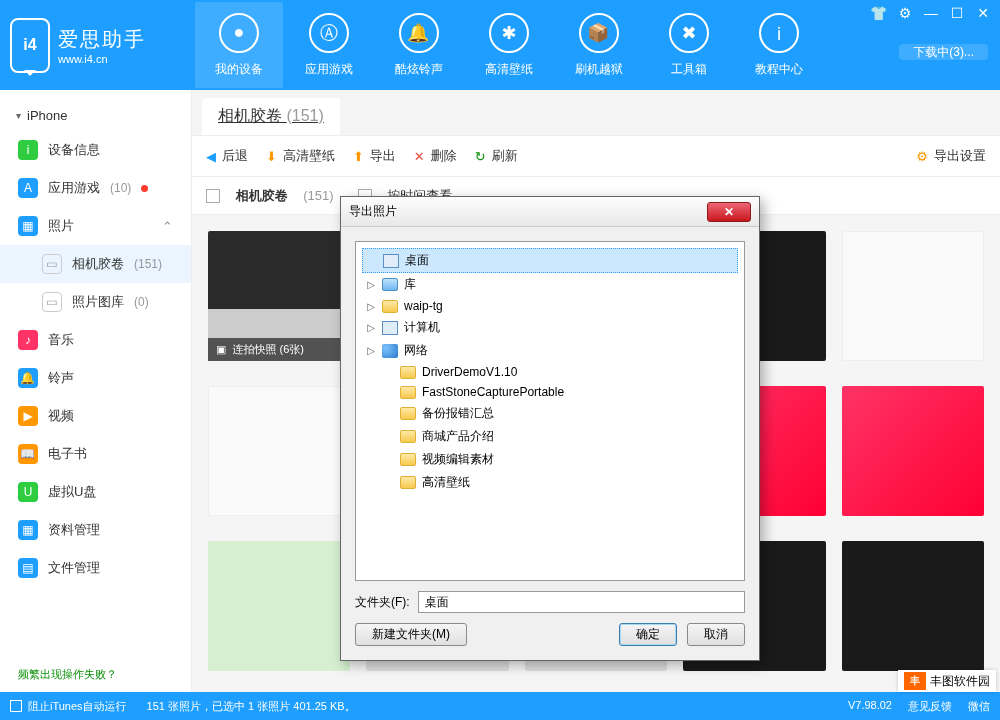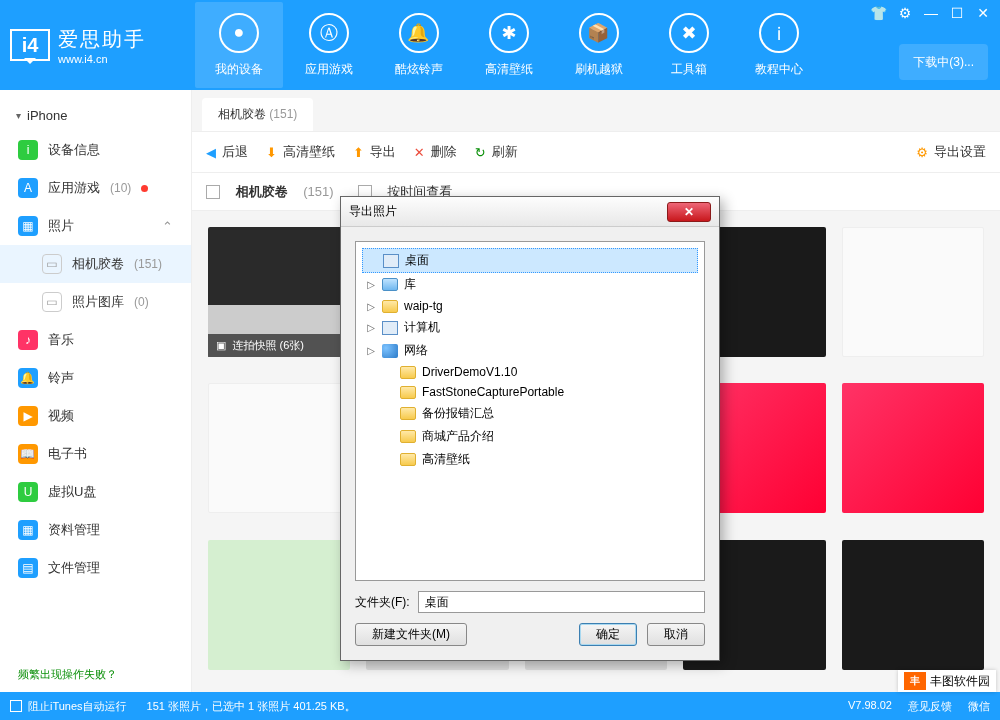--- a/index.html
+++ b/index.html
@@ -1,49 +1,49 @@
 <!DOCTYPE html>
 <html><head>
 <meta charset="utf-8">
 <style>
 * { margin: 0; padding: 0; box-sizing: border-box; font-family: "Microsoft YaHei", sans-serif; }
 body { width: 1000px; height: 720px; overflow: hidden; background: #fff; position: relative; }
 
 
 .header { height: 90px; background: linear-gradient(#1E9FFF, #1E9FFF); display: flex; align-items: center; padding: 0 10px; }
 .logo-area { display: flex; align-items: center; width: 185px; color: #fff; }
-.logo-badge { width: 40px; height: 32px; border: 2px solid #fff; border-radius: 0; display: flex; align-items: center; justify-content: center; font-size: 20px; font-weight: bold; margin-right: 8px; position: relative; }
+.logo-badge { width: 40px; height: 55px; border: 2px solid #fff; border-radius: 8px; display: flex; align-items: center; justify-content: center; font-size: 16px; font-weight: bold; margin-right: 8px; position: relative; }
 .logo-badge::after { content:''; position:absolute; bottom:-5px; left:50%; transform:translateX(-50%); width:0; height:0; border-left:6px solid transparent; border-right:6px solid transparent; border-top:6px solid #fff; }
 .logo-text { font-size: 20px; letter-spacing: 2px; }
 .logo-sub { font-size: 11px; letter-spacing: 0; }
 .nav { display: flex; gap: 2px; }
 .nav-item { width: 88px; height: 86px; display: flex; flex-direction: column; align-items: center; justify-content: center; color: #fff; font-size: 12px; gap: 8px; border-radius: 2px; }
 .nav-item.active { background: rgba(255,255,255,0.15); }
 .nav-icon-wrap { width: 40px; height: 40px; border: 2px solid #fff; border-radius: 50%; display: flex; align-items: center; justify-content: center; font-size: 18px; }
 .window-controls { position: absolute; top: 2px; right: 4px; display: flex; gap: 0; }
 .window-controls span { width: 26px; height: 22px; color: #fff; display: flex; align-items: center; justify-content: center; font-size: 14px; cursor: pointer; }
-.download-btn { position: absolute; top: 44px; right: 12px; height: 36px; padding: 0 14px; background: rgba(255,255,255,0.15); border-radius: 4px; color: #fff; font-size: 12px; display: flex; align-items: center; }
+.download-btn { position: absolute; top: 44px; right: 12px; height: 16px; padding: 0 14px; background: rgba(255,255,255,0.15); border-radius: 4px; color: #fff; font-size: 12px; display: flex; align-items: center; }
 
 
 .sidebar { position: absolute; top: 90px; left: 0; width: 192px; bottom: 24px; border-right: 1px solid #eee; background: #fff; padding-top: 10px; }
 .sidebar-header { display: flex; align-items: center; font-size: 13px; padding: 8px 16px; color: #333; }
 .chevron { margin-right: 6px; font-size: 10px; color: #666; }
 .sidebar-item { display: flex; align-items: center; padding: 9px 18px; font-size: 13px; color: #333; gap: 10px; }
 .sidebar-item.sub { padding-left: 42px; background: #fff; }
 .sidebar-item.active { background: #EAF5FF; }
 .sidebar-item .count { color: #999; font-size: 12px; }
 .sidebar-item .dot { width: 7px; height: 7px; background: #FF3B30; border-radius: 50%; }
 .sb-icon { width: 20px; height: 20px; border-radius: 4px; display: flex; align-items: center; justify-content: center; color: #fff; font-size: 12px; }
 .sb-icon.gray { background: none; color: #999; border: 1px solid #ccc; }
 .help-link { position: absolute; bottom: 14px; left: 18px; font-size: 11px; color: #0A8F08; }
 
 
 .main { position: absolute; top: 90px; left: 192px; right: 0; bottom: 24px; background: #F5F5F5; display: flex; flex-direction: column; }
 .tabs { background: #F5F5F5; padding: 8px 10px 0; display: flex; gap: 6px; }
-.tab { background: #fff; padding: 8px 16px; font-size: 12px; border-radius: 4px 4px 0 0; color: #333; }
+.tab { background: #fff; padding: 8px 16px; font-size: 16px; border-radius: 4px 4px 0 0; color: #333; text-decoration: underline; }
 .tab .count { color: #999; }
 .toolbar { background: #fff; border-top: 1px solid #eee; border-bottom: 1px solid #eee; height: 42px; display: flex; align-items: center; padding: 0 14px; gap: 18px; font-size: 13px; }
 .tb-item { display: flex; align-items: center; gap: 6px; color: #333; }
 .tb-icon-blue { color: #1E9FFF; }
 .tb-icon-orange { color: #FF9800; }
 .tb-icon-green { color: #0A8F08; }
 .tb-icon-red { color: #EB4D3D; }
 .export-settings { margin-left: auto; display: flex; align-items: center; gap: 6px; color: #333; }
 .subbar { background: #fff; height: 38px; display: flex; align-items: center; padding: 0 14px; gap: 24px; font-size: 13px; color: #333; border-bottom: 1px solid #eee; }
 .chk { width: 14px; height: 14px; border: 1px solid #aaa; display: inline-block; }
@@ -54,21 +54,21 @@
 .photo.green { background: #d5efd0; position: relative; }
 .photo.white { background: #fafafa; border: 1px solid #eee; }
 .photo-label { position: absolute; bottom: 0; left: 0; right: 0; background: rgba(0,0,0,0.6); color: #fff; font-size: 11px; padding: 4px 8px; display:flex; align-items:center; gap:6px; }
 
 
 .statusbar { position: absolute; bottom: 0; left: 0; right: 0; height: 28px; background: #1E9FFF; color: #fff; font-size: 11px; display: flex; align-items: center; padding: 0 10px; gap: 20px; }
 .statusbar .chk2 { width: 12px; height: 12px; border: 1px solid #fff; }
 .statusbar .right { margin-left: auto; display: flex; gap: 16px; }
 
 
-.modal { position: absolute; top: 196px; left: 340px; width: 380px; background: #F0F0F0; border: 1px solid #666; box-shadow: 4px 4px 12px rgba(0,0,0,0.3); }
+.modal { position: absolute; top: 196px; left: 340px; width: 420px; background: #F0F0F0; border: 1px solid #666; box-shadow: 4px 4px 12px rgba(0,0,0,0.3); }
 .modal-title { height: 30px; background: linear-gradient(#FDFDFD,#E8E8E8); display: flex; align-items: center; padding: 0 8px; font-size: 12px; border-bottom: 1px solid #ccc; }
 .modal-close { margin-left: auto; width: 44px; height: 20px; background: linear-gradient(#E67, #C8171C); border-radius: 3px; border: 1px solid #8B1A1A; color: #fff; display: flex; align-items: center; justify-content: center; font-size: 12px; font-weight:bold; }
 .modal-body { padding: 14px; }
 .tree-box { background: #fff; border: 1px solid #999; height: 340px; padding: 6px; overflow-y: auto; }
 .tree-item { display: flex; align-items: center; gap: 6px; padding: 3px 4px; font-size: 12px; }
 .tree-item.selected { background: #CCE8FF; border: 1px dotted #3399FF; }
 .tree-expand { width: 10px; font-size: 10px; color: #666; text-align: center; }
 .folder-ic { width: 16px; height: 13px; background: #FFD는66E; border-radius: 2px; display:inline-block; background: linear-gradient(#FFE9A8,#F7CA4D); border:1px solid #E0B030; }
 .comp-ic { width:16px; height:14px; border:1px solid #5A8FC7; background:#E0ECF8; display:inline-block; }
 .net-ic { width:16px; height:14px; display:inline-block; background:radial-gradient(circle at 4px 4px,#7DC3FF,#2B7BC9); border-radius:2px; }
@@ -319,20 +319,25 @@
           <span>备份报错汇总</span>
         </div>
         <div class="tree-item" style="padding-left: 22px;">
           <span class="tree-expand"></span>
           <span class="folder-ic"></span>
           <span>商城产品介绍</span>
         </div>
         <div class="tree-item" style="padding-left: 22px;">
           <span class="tree-expand"></span>
           <span class="folder-ic"></span>
+          <span>视频编辑素材</span>
+        </div>
+        <div class="tree-item" style="padding-left: 22px;">
+          <span class="tree-expand"></span>
+          <span class="folder-ic"></span>
           <span>高清壁纸</span>
         </div>
       </div>
     <div class="modal-row">
       <span>文件夹(F):</span>
       <input type="text" value="桌面" style="">
     </div>
     <div class="modal-footer">
       <div class="btn">新建文件夹(M)</div>
       <div class="spacer"></div>

